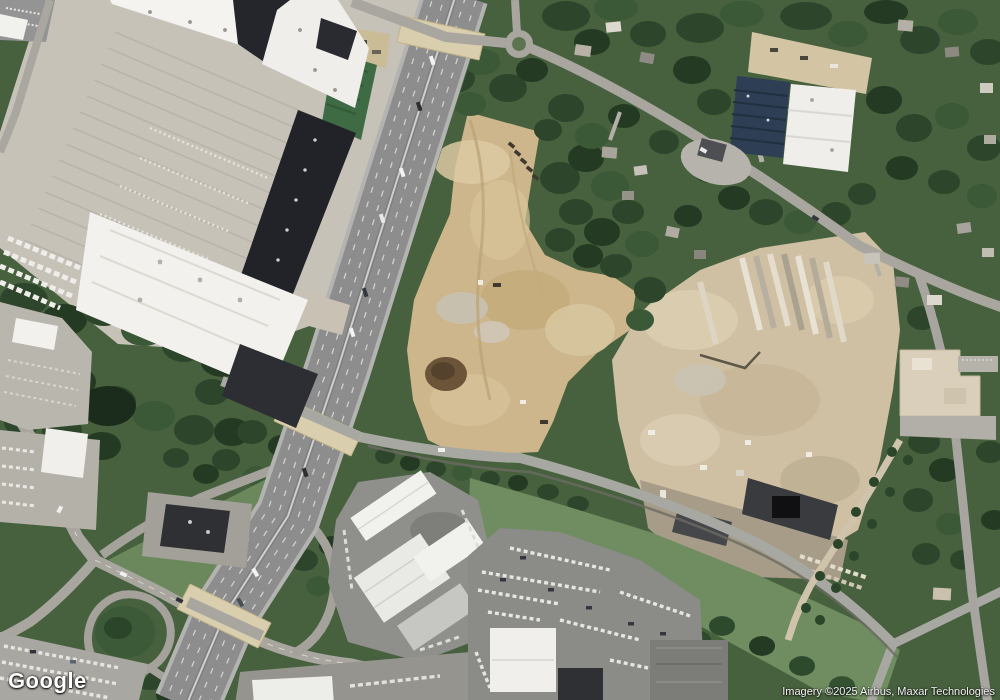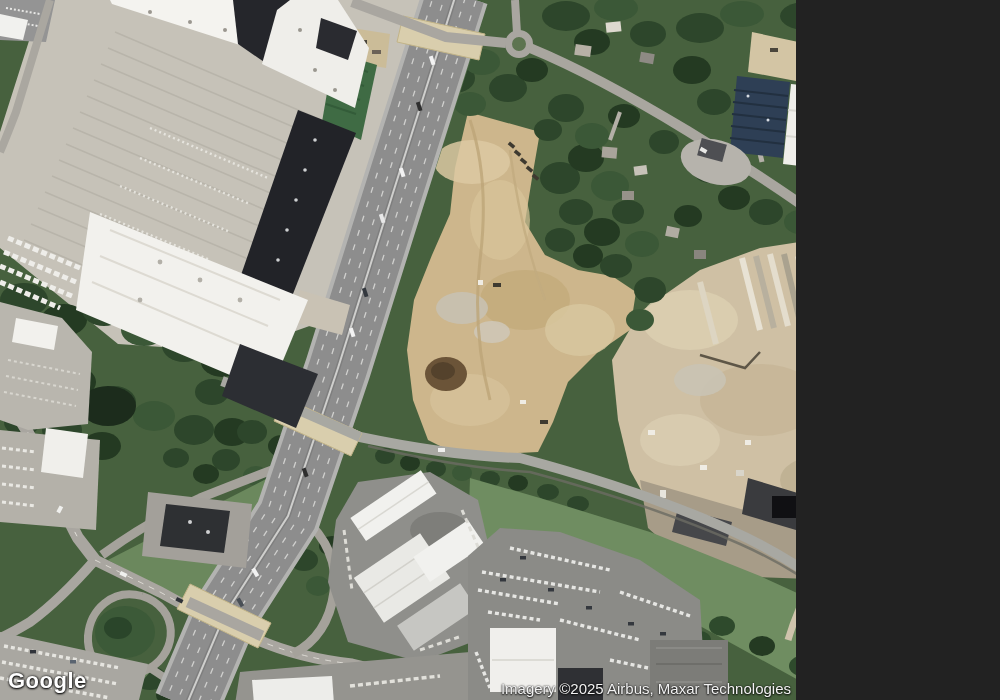--- a/index.html
+++ b/index.html
@@ -1,23 +1,23 @@
 <!DOCTYPE html>
 <html><head>
 <meta charset="utf-8">
 <style>
   html,body{margin:0;padding:0;background:#222;}
-  #viewport{position:relative;width:796px;height:700px;overflow:hidden;
+  #viewport{position:relative;width:1000px;height:700px;overflow:hidden;
     font-family:"Liberation Sans", sans-serif;}
   #viewport svg{display:block;}
   .overlay{position:absolute;pointer-events:auto;}
   #google-logo{left:8px;bottom:6px;font-size:22px;font-weight:bold;color:#fff;
     letter-spacing:.5px;
     text-shadow:0 1px 2px rgba(0,0,0,.95),0 0 3px rgba(0,0,0,.6),1px 0 2px rgba(0,0,0,.6);}
-  #attribution{right:5px;bottom:3px;font-size:15px;color:#f2f2f2;
+  #attribution{right:5px;bottom:3px;font-size:11px;color:#f2f2f2;
     text-shadow:0 0 2px #000,0 1px 2px rgba(0,0,0,.85);}
 </style>
 </head>
 <body>
 
 <div id="viewport">
 <svg width="1000" height="700" viewBox="0 0 1000 700">
 
   <rect x="0" y="0" width="1000" height="700" fill="#47613e"></rect>
 

